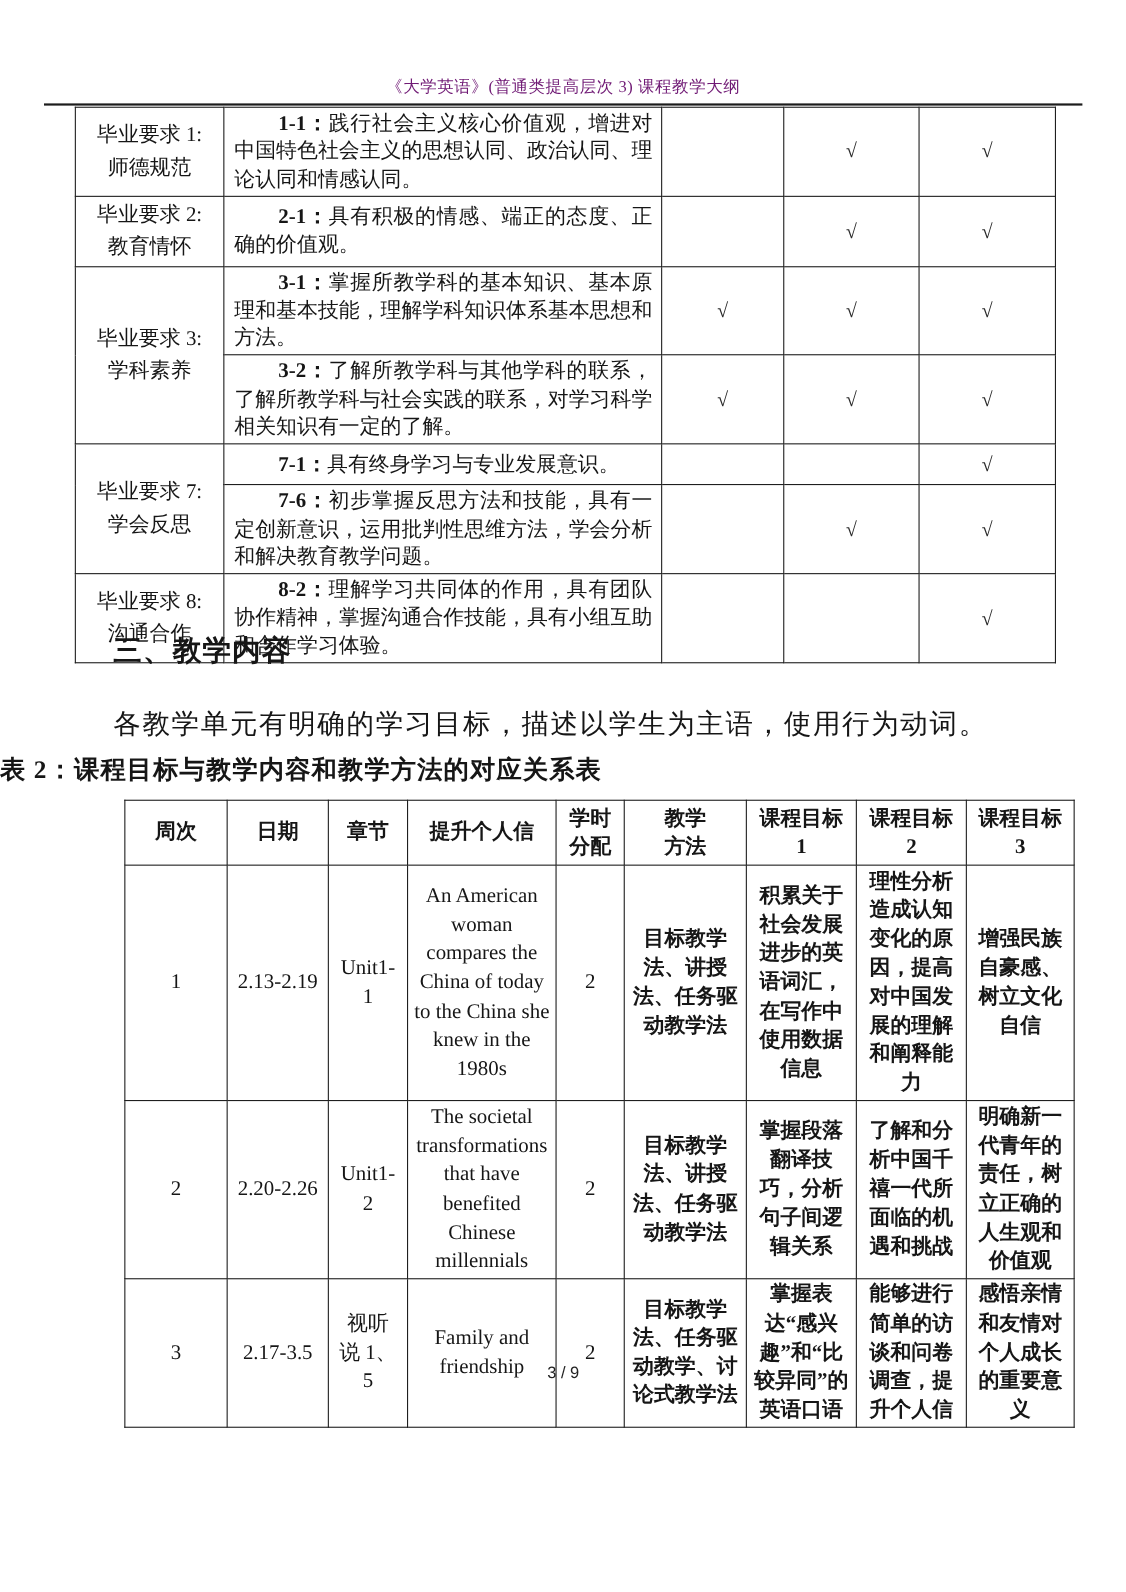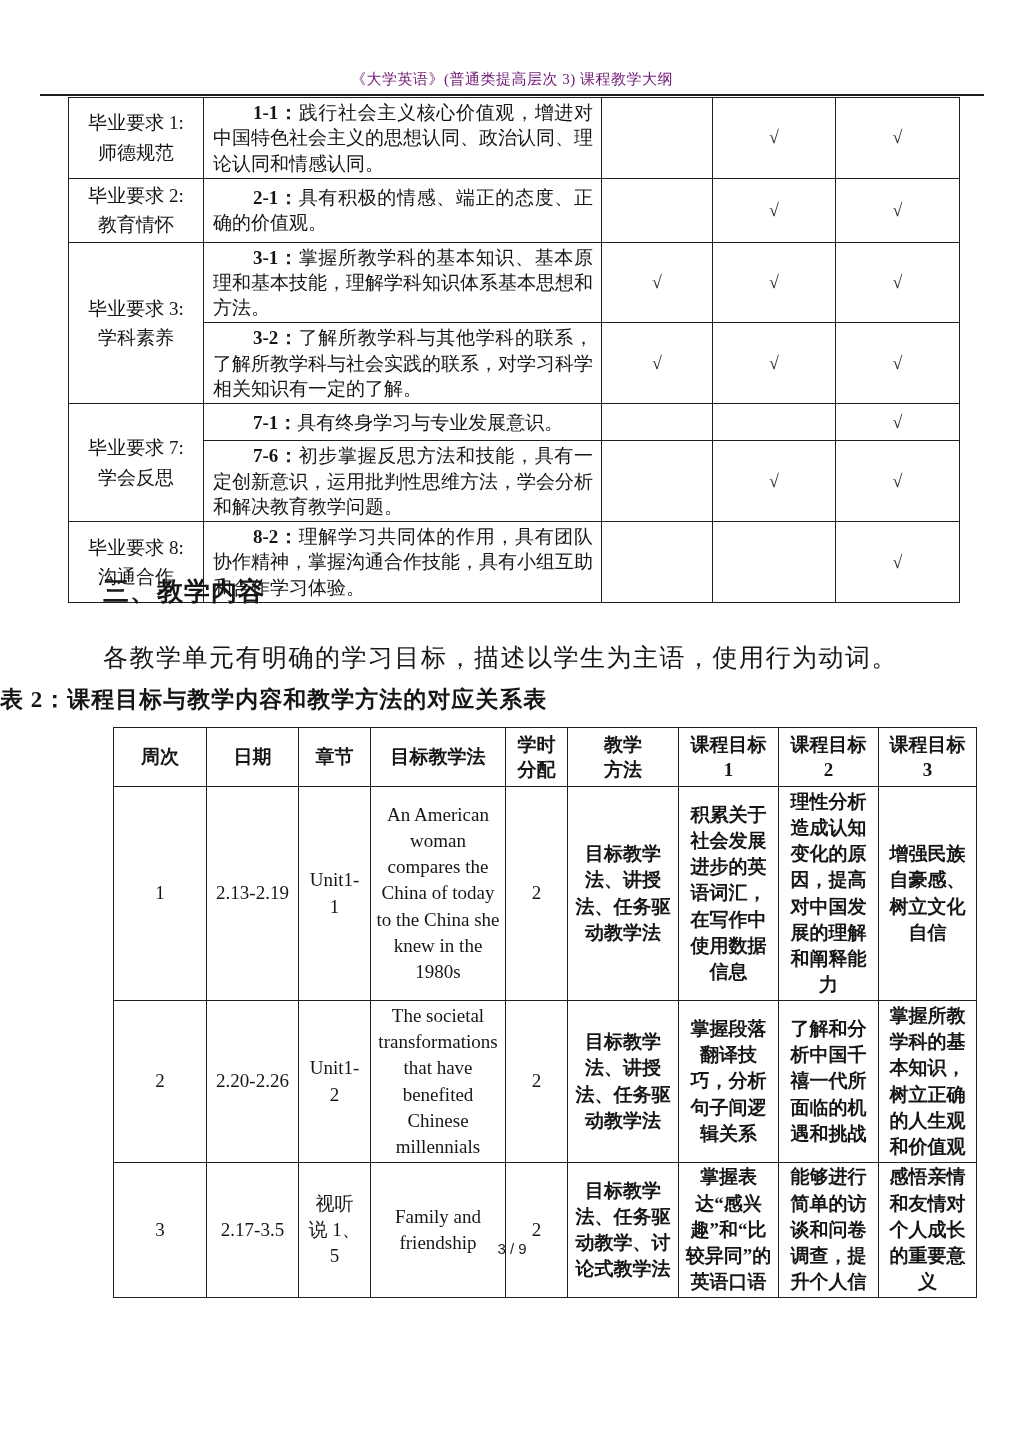--- a/index.html
+++ b/index.html
@@ -142,21 +142,21 @@
       <col style="width:111px">
       <col style="width:100px">
       <col style="width:100px">
       <col style="width:98px">
   </colgroup>
   <tbody>
     <tr style="height:59px">
       <th>周次</th>
       <th>日期</th>
       <th>章节</th>
-      <th>目标教学法</th>
+      <th>提升个人信</th>
       <th>学时
 分配</th>
       <th>教学
 方法</th>
       <th>课程目标
 1</th>
       <th>课程目标
 2</th>
       <th>课程目标
 3</th>
@@ -176,21 +176,21 @@
     <tr style="height:162px">
       <td>2</td>
       <td>2.20-2.26</td>
       <td>Unit1-
 2</td>
       <td>The societal transformations that have benefited Chinese millennials</td>
       <td>2</td>
       <td class="zh-bold">目标教学法、讲授法、任务驱动教学法</td>
       <td class="zh-bold">掌握段落翻译技巧，分析句子间逻辑关系</td>
       <td class="zh-bold">了解和分析中国千禧一代所面临的机遇和挑战</td>
-      <td class="zh-bold">掌握所教学科的基本知识，树立正确的人生观和价值观</td>
+      <td class="zh-bold">明确新一代青年的责任，树立正确的人生观和价值观</td>
     </tr>
     <tr style="height:135px">
       <td>3</td>
       <td>2.17-3.5</td>
       <td>视听
 说 1、
 5</td>
       <td>Family and friendship</td>
       <td>2</td>
       <td class="zh-bold">目标教学法、任务驱动教学、讨论式教学法</td>

